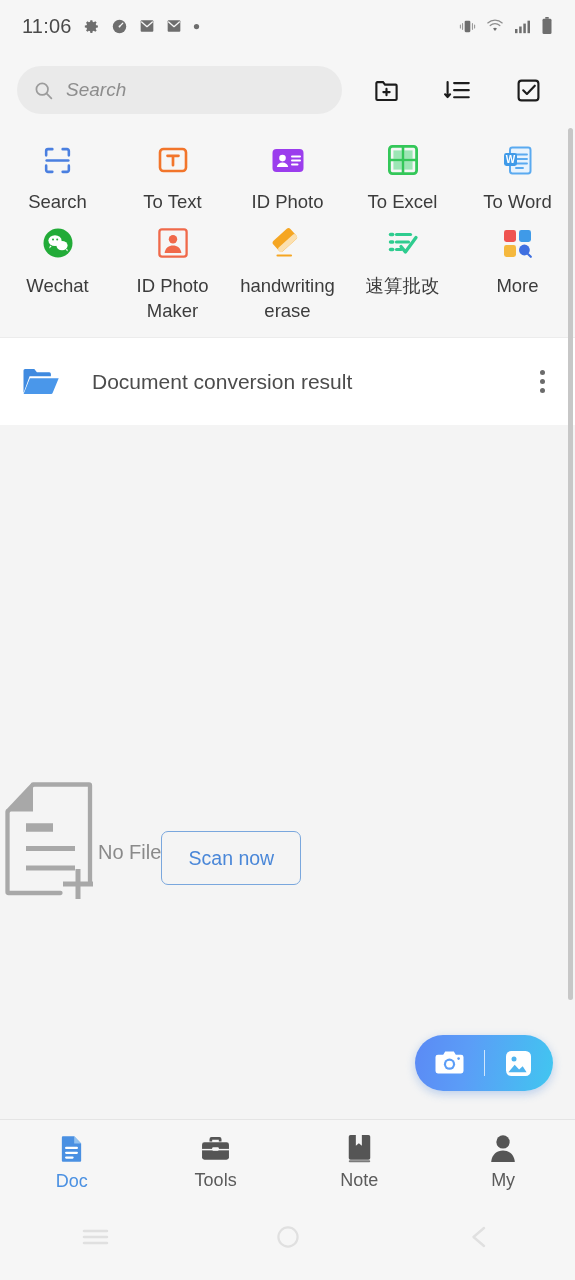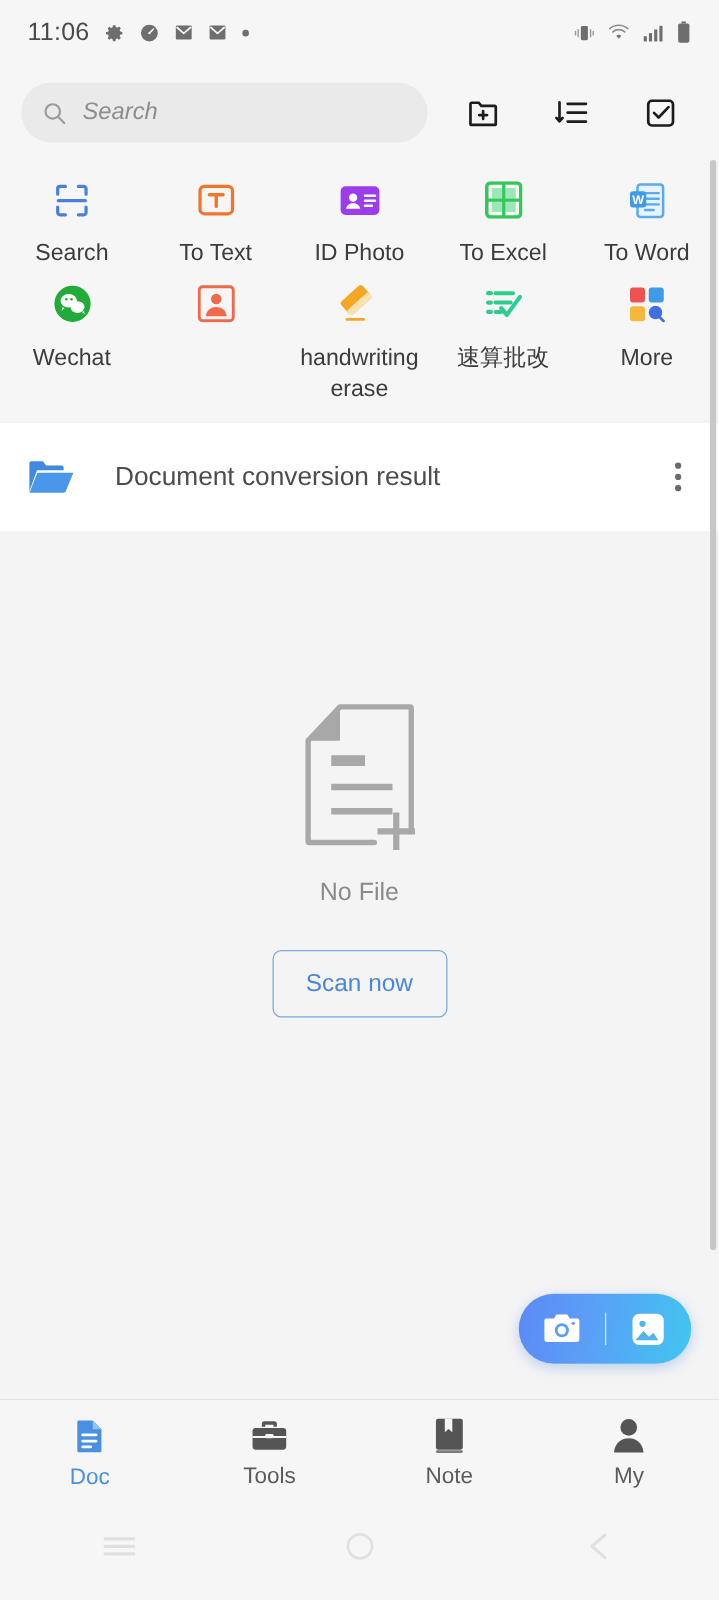--- a/index.html
+++ b/index.html
@@ -55,21 +55,21 @@
     display:flex; align-items:center; padding:0 22px;
     border-top:1px solid #ececec;
   }
   .folderrow .fname { font-size:21px; color:#4c4c4c; margin-left:32px; }
   .dots { margin-left:auto; display:flex; flex-direction:column; gap:4px; padding:6px 8px; }
   .dots i { width:5px; height:5px; border-radius:50%; background:#6b6b6b; display:block; }
 
   
   .content {
     position:relative; background:#f4f4f4;
-    height:694px; display:flex; flex-direction:column;
+    height:694px; display:flex; flex-direction:row;
     align-items:center; padding-top:138px;
   }
   .empty-txt { font-size:20px; color:#8a8a8a; margin-top:22px; }
   .scanbtn {
     margin-top:34px; width:140px; height:54px;
     border:1px solid #7aa7dd; border-radius:7px;
     background:transparent; color:#4a87d8; font-size:19.5px;
     font-family:"Liberation Sans", sans-serif;
     display:flex; align-items:center; justify-content:center;
   }
@@ -295,20 +295,21 @@
       </div>
 
       <div class="tool">
         <span class="glyph">
           <svg width="30" height="30" viewBox="0 0 30 30">
               <rect x="1.4" y="1.4" width="27.2" height="27.2" rx="2.6" fill="none" stroke="#f0694a" stroke-width="2.3"></rect>
               <circle cx="15" cy="11.2" r="4.2" fill="#f0694a"></circle>
               <path d="M6.6 25c.6-5 4.4-7.4 8.4-7.4s7.8 2.4 8.4 7.4z" fill="#f0694a"></path>
             </svg>
         </span>
+        <span class="lbl">ID Photo Maker</span>
       </div>
 
       <div class="tool">
         <span class="glyph">
           <svg width="33" height="31" viewBox="0 0 33 31">
             <g transform="rotate(-42 16.5 15)">
               <rect x="5" y="4" width="23" height="14" rx="2.6" fill="#f5a623"></rect>
               <rect x="5" y="12.4" width="23" height="5.6" rx="2" fill="#fbe0b0"></rect>
             </g>
             <path d="M6.5 27.5h13.5" stroke="#f5a623" stroke-width="2.1" stroke-linecap="round"></path>

